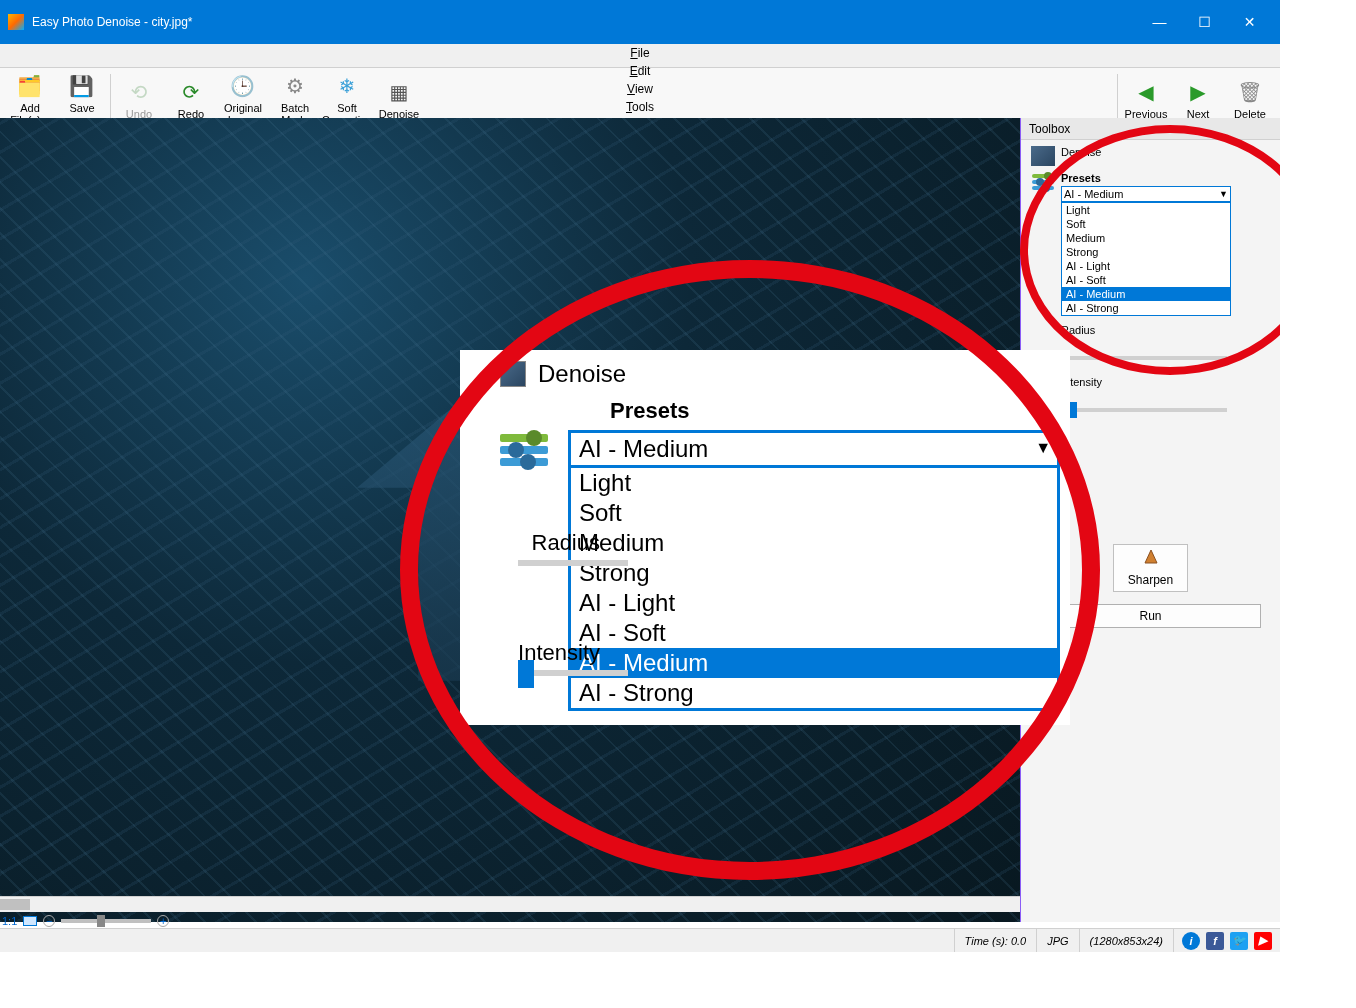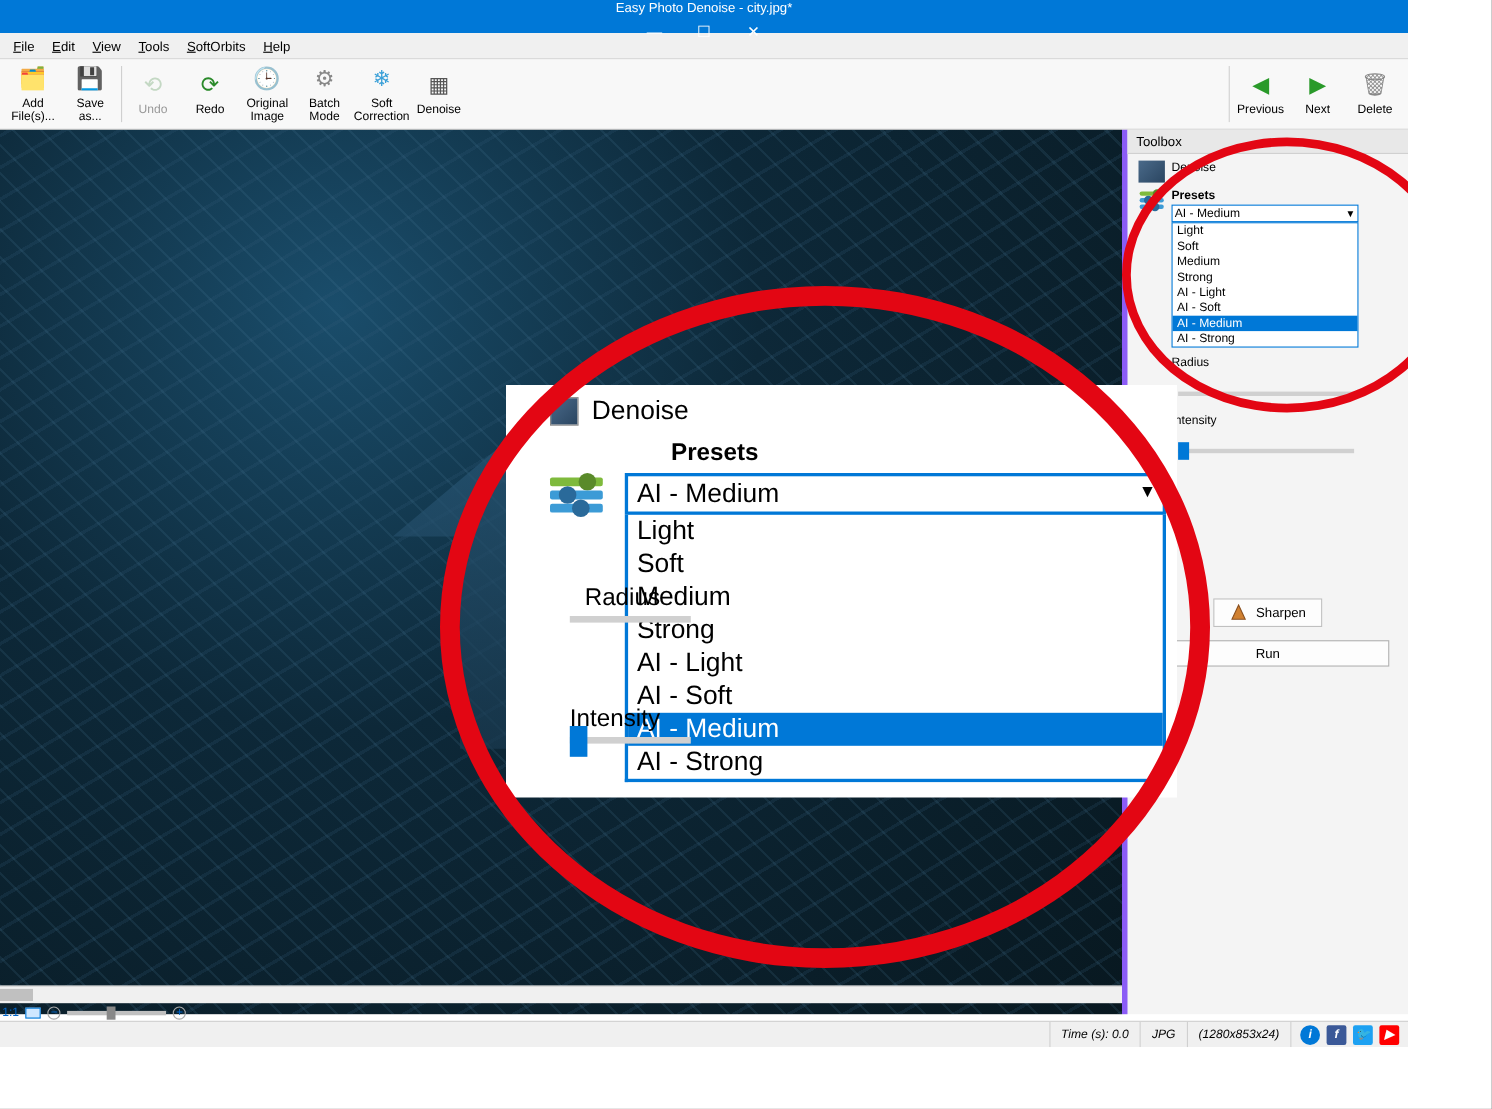--- a/index.html
+++ b/index.html
@@ -1,26 +1,26 @@
 <!DOCTYPE html>
 <html><head>
 <meta charset="utf-8">
 <style>
 * { box-sizing: border-box; margin: 0; padding: 0; font-family: "Segoe UI", Tahoma, sans-serif; }
 body { width: 1280px; height: 952px; background: #fff; overflow: hidden; position: relative; font-size: 12px; }
 
 
-.titlebar { height: 30px; background: #0078d7; color: #fff; display: flex; align-items: center; padding: 0 8px; flex-direction: column; }
+.titlebar { height: 44px; background: #0078d7; color: #fff; display: flex; align-items: center; padding: 0 8px; }
 .titlebar .app-icon { width: 16px; height: 16px; background: linear-gradient(135deg,#ffb400,#ff6a00,#00aeff); margin-right: 8px; }
 .titlebar .title { flex: 1; font-size: 12px; }
 .titlebar .win-btns { display: flex; }
 .titlebar .win-btn { width: 45px; height: 30px; display: flex; align-items: center; justify-content: center; color: #fff; font-size: 14px; }
 
 
-.menubar { height: 24px; background: #f0f0f0; border-bottom: 1px solid #d0d0d0; display: flex; align-items: center; padding: 0 4px; }
+.menubar { height: 24px; background: #f0f0f0; border-bottom: 1px solid #d0d0d0; display: flex; align-items: center; padding: 0 4px; flex-direction: column; }
 .menubar .menu-item { padding: 2px 8px; font-size: 12px; cursor: default; }
 .menubar .menu-item span.u { text-decoration: underline; }
 
 
 .toolbar { height: 64px; background: #f8f8f8; border-bottom: 1px solid #d0d0d0; display: flex; align-items: stretch; padding: 2px 4px; }
 .tool-btn { width: 52px; display: flex; flex-direction: column; align-items: center; justify-content: center; font-size: 11px; text-align: center; line-height: 1.1; cursor: default; padding: 2px; border: 1px solid transparent; }
 .tool-btn.disabled { opacity: .4; }
 .tool-btn .ticon { width: 28px; height: 28px; margin-bottom: 2px; display: flex; align-items: center; justify-content: center; font-size: 20px; }
 .tool-sep { width: 1px; background: #d0d0d0; margin: 4px 2px; }
 .toolbar-spacer { flex: 1; }
@@ -43,38 +43,38 @@
 .hscroll { position: absolute; left: 0; right: 260px; bottom: 14px; height: 16px; background: #f0f0f0; border-top: 1px solid #d0d0d0; }
 .hscroll-thumb { position:absolute; left:0; top:2px; bottom:2px; width:30px; background:#c0c0c0; }
 
 
 .zoombar { position: absolute; left: 2px; bottom: 0; height: 14px; display: flex; align-items: center; gap: 6px; font-size: 11px; color: #0066cc; margin-top: 48px; }
 .zoombar .zoom-icon { width:14px; height:10px; border:1px solid #0078d7; background:#cfe7ff; }
 .zoom-slider { width: 90px; height: 4px; background: #c0c0c0; position: relative; }
 .zoom-slider .zt { position:absolute; top:-4px; left:40%; width:8px; height:12px; background:#888; }
 
 
-.sidebar { width: 260px; background: #f4f4f4; border-left: 5px solid #8b5cf6; display: flex; flex-direction: column; position: relative; }
+.sidebar { width: 260px; background: #f4f4f4; border-left: 1px solid #8b5cf6; display: flex; flex-direction: column; position: relative; }
 .sidebar-header { height: 22px; background: #e8e8e8; border-bottom: 1px solid #d0d0d0; padding: 2px 8px; font-size: 12px; display:flex; align-items:center; }
 .sidebar-body { flex: 1; padding: 6px 10px; position: relative; }
 .tb-row { display: flex; align-items: flex-start; margin-bottom: 4px; }
 .tb-icon { width: 24px; height: 20px; margin-right: 6px; display:flex; align-items:center; justify-content:center; }
 .tb-label { font-size: 11px; }
 .tb-label.bold { font-weight: bold; }
 .tb-select { width: 170px; border: 1px solid #0078d7; font-size: 11px; padding: 1px 2px; background: #fff; position: relative; }
 .tb-select-arrow { position: absolute; right: 2px; top: 2px; font-size: 9px; }
 .tb-dropdown { position: absolute; width: 170px; border: 1px solid #0078d7; background: #fff; font-size: 11px; z-index: 5; }
 .tb-dropdown .opt { padding: 0 4px; line-height: 14px; }
 .tb-dropdown .opt.sel { background: #0078d7; color: #fff; }
 .tb-field-label { font-size: 11px; margin-left: 0; }
 .tb-slider-row { display: flex; align-items: center; gap: 6px; margin-bottom: 8px; }
 .tb-slider { width: 160px; height: 4px; background: #d0d0d0; position: relative; }
 .tb-slider .thumb { position:absolute; top:-6px; left:0; width:10px; height:16px; background:#0078d7; }
 
-.btn-panel { border: 1px solid #c0c0c0; background: #fdfdfd; padding: 4px 14px; font-size: 12px; display: flex; align-items: center; gap: 8px; margin: 6px auto; cursor: default; }
+.btn-panel { border: 1px solid #c0c0c0; background: #fdfdfd; padding: 4px 14px; font-size: 12px; display: flex; align-items: center; gap: 8px; margin: 6px auto; cursor: default; flex-direction: column; }
 .btn-sharpen-icon { width:16px; height:16px; }
 .btn-run { width: 220px; justify-content: center; position: relative; border:1px solid #b0b0b0; }
 .btn-run .run-arrow { width: 20px; height: 14px; background: #4caf50; clip-path: polygon(0 25%, 60% 25%, 60% 0, 100% 50%, 60% 100%, 60% 75%, 0 75%); position:absolute; left:6px; }
 
 
 .statusbar { position: absolute; left: 0; right: 0; bottom: 0; height: 24px; background: #f0f0f0; border-top: 1px solid #d0d0d0; display: flex; align-items: center; font-size: 11px; font-style: italic; }
 .status-cell { padding: 0 10px; border-left: 1px solid #d0d0d0; height: 100%; display: flex; align-items: center; }
 .status-spacer { flex: 1; }
 .social { display: flex; gap: 6px; padding: 0 8px; }
 .soc { width: 18px; height: 18px; border-radius: 2px; display:flex; align-items:center; justify-content:center; color:#fff; font-size:11px; font-weight:bold; }

